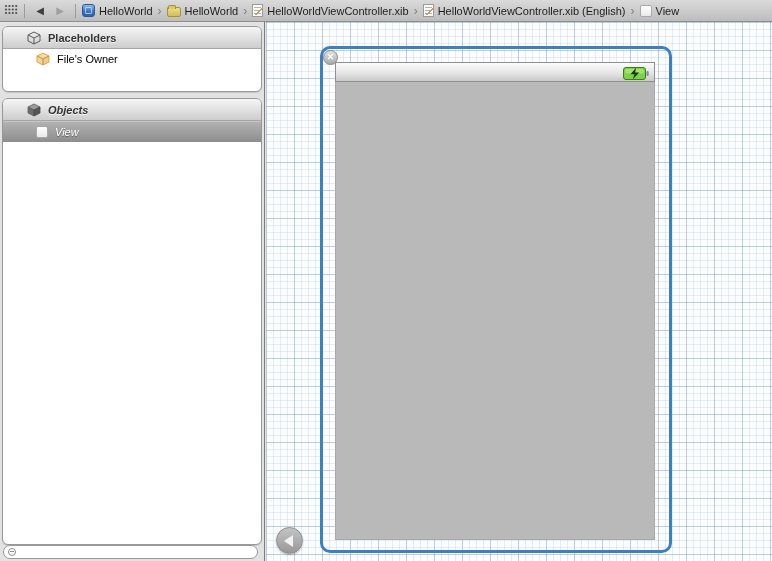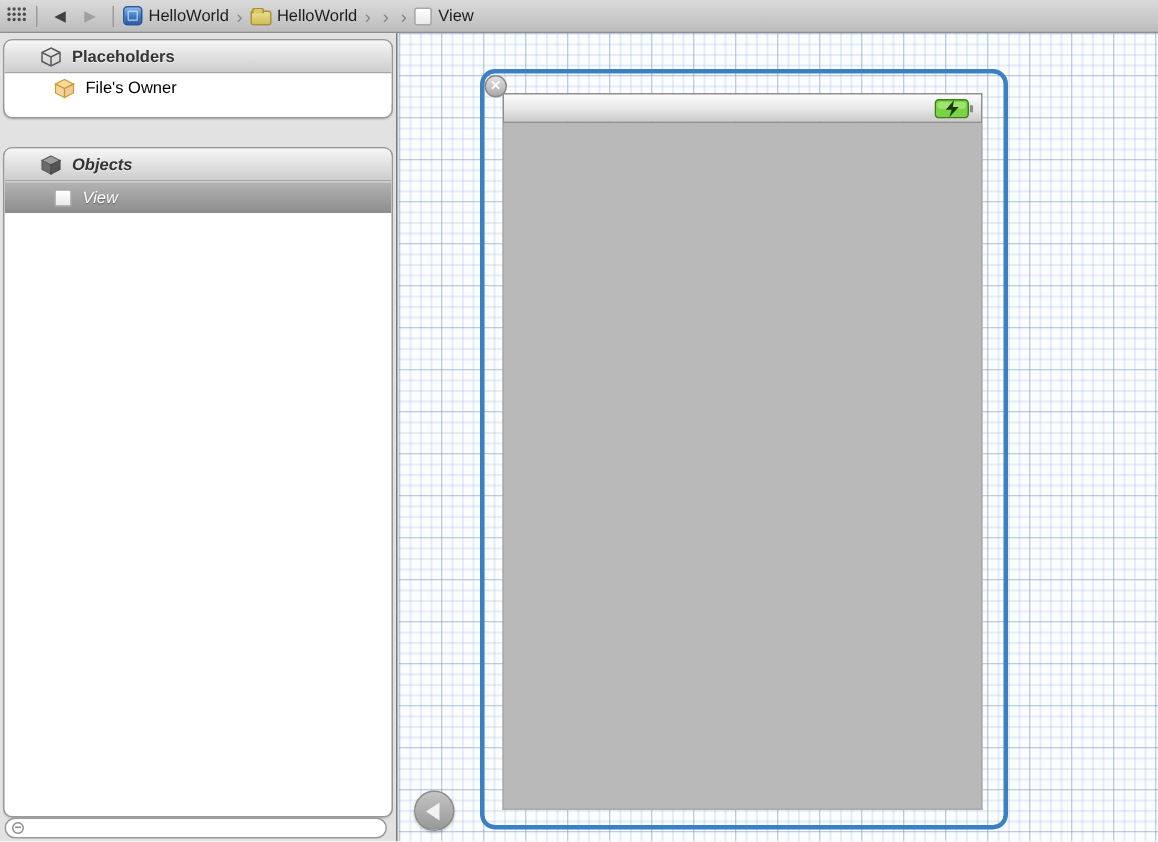--- a/index.html
+++ b/index.html
@@ -47,21 +47,21 @@
     border-radius:6px; background:#ffffff; overflow:hidden;
     box-shadow:0 1px 1px rgba(0,0,0,.12); }
   .obox-header { height:22px; background:linear-gradient(#f6f6f6,#cdcdcd);
     border-bottom:1px solid #a6a6a6; display:flex; align-items:center; gap:7px;
     padding-left:24px; font-weight:bold; font-size:11px; color:#333;
     text-shadow:0 1px 0 rgba(255,255,255,.75); }
   .orow { height:20px; display:flex; align-items:center; gap:7px; padding-left:33px;
     font-size:11px; color:#000; background:#fff; }
   .orow.selected { background:linear-gradient(#b2b2b2,#8d8d8d); color:#fff;
     text-shadow:0 1px 1px rgba(0,0,0,.4); border-top:1px solid #c6c6c6; height:21px; }
-  .box-placeholders { top:4px; height:53px; }
+  .box-placeholders { top:4px; height:66px; }
   .box-objects { top:76px; height:447px;font-style:italic; }
   .cube-svg { width:14px; height:14px; }
 
   
   .filter { position:absolute; left:3px; bottom:2px; width:255px; height:14px;
     border:1px solid #9a9a9a; border-radius:8px; background:#fff;
     display:flex; align-items:center; padding-left:4px; gap:3px; }
   .filter-icon { width:8px; height:8px; border:1px solid #8c8c8c; border-radius:50%;
     position:relative; flex:none; }
   .filter-icon::after { content:""; position:absolute; left:1px; right:1px; top:2px; height:1px; background:#8c8c8c; }
@@ -129,22 +129,30 @@
       <span class="crumb-label">HelloWorld</span>
     </span>
     <span class="crumb-sep">›</span>
 
     <span class="crumb">
       <span class="icon folder-icon"></span>
       <span class="crumb-label">HelloWorld</span>
     </span>
     <span class="crumb-sep">›</span>
 
-    <span class="crumb-sep">›</span>
-
+    <span class="crumb">
+      <span class="icon xib-icon"></span>
+      <span class="crumb-label">HelloWorldViewController.xib</span>
+    </span>
+    <span class="crumb-sep">›</span>
+
+    <span class="crumb">
+      <span class="icon xib-icon"></span>
+      <span class="crumb-label">HelloWorldViewController.xib (English)</span>
+    </span>
     <span class="crumb-sep">›</span>
 
     <span class="crumb">
       <span class="icon viewsq-icon"></span>
       <span class="crumb-label">View</span>
     </span>
   </div>
 
   <div class="outline">
 

